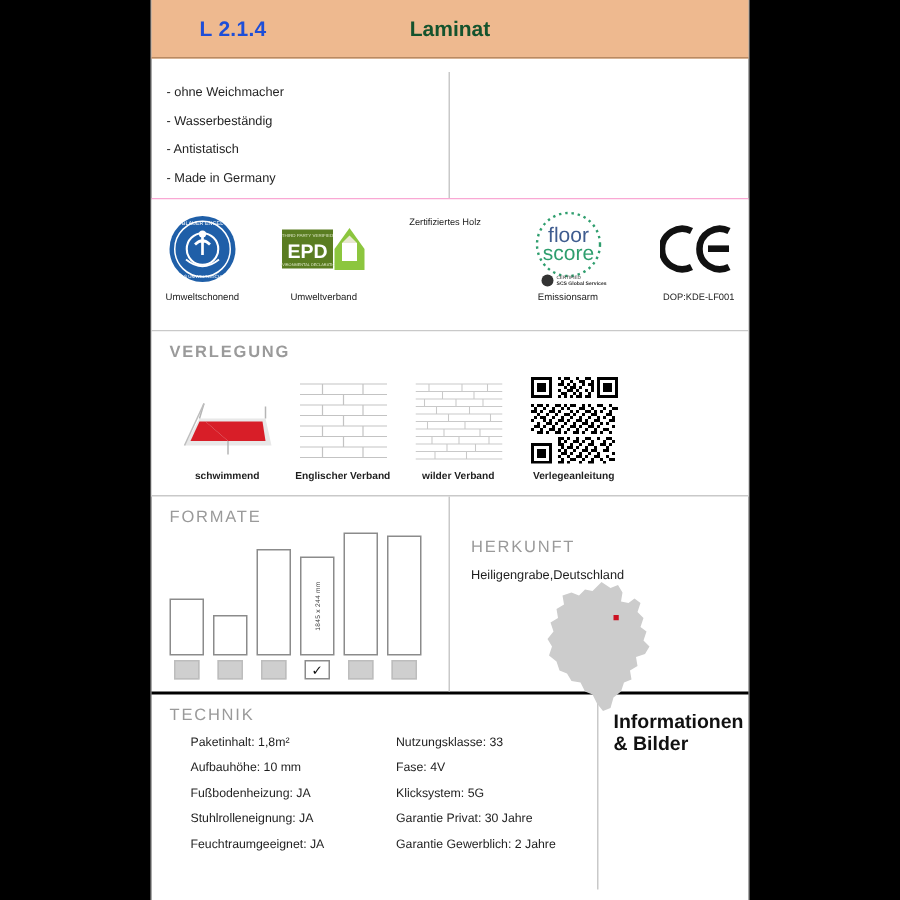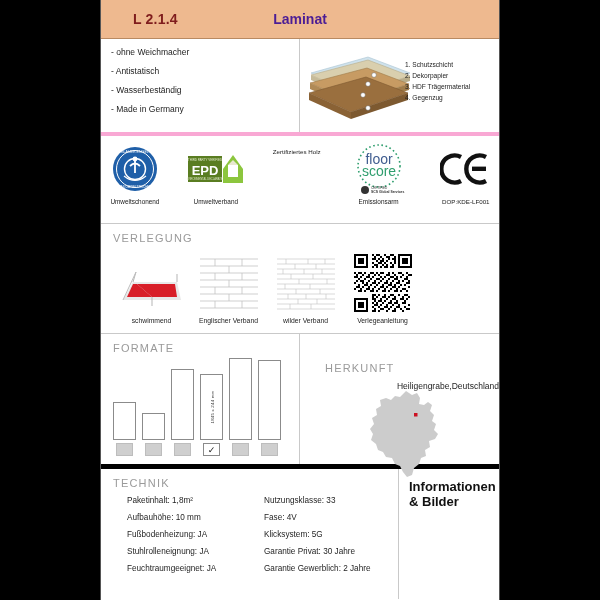--- a/index.html
+++ b/index.html
@@ -4,62 +4,62 @@
 <style>
   html,body{margin:0;padding:0;background:#000;}
   body{width:600px;height:600px;overflow:hidden;font-family:"Liberation Sans",sans-serif;}
   .stage{position:relative;width:600px;height:600px;background:#000;}
   .sheet{position:absolute;left:100px;top:0;width:400px;height:600px;background:#fff;
          border-left:1px solid #555;border-right:1px solid #555;box-sizing:border-box;}
 
   
   .hdr{position:relative;height:38px;background:#eeb98f;border-bottom:1px solid #b98a62;
        display:flex;align-items:center;}
-  .hdr .code{position:absolute;left:32px;font-size:14px;font-weight:bold;color:#7f1d1d;letter-spacing:.2px;}
-  .hdr .title{position:absolute;left:0;right:0;text-align:center;font-size:14px;font-weight:bold;color:#4c1d95;}
+  .hdr .code{position:absolute;left:32px;font-size:14px;font-weight:bold;color:#1d4ed8;letter-spacing:.2px;}
+  .hdr .title{position:absolute;left:0;right:0;text-align:center;font-size:14px;font-weight:bold;color:#14532d;}
 
   
   .card{position:relative;box-sizing:border-box;background:#fff;border-bottom:1px solid #c9c9c9;gap:24px;}
   .secttl{font-size:11px;color:#9a9a9a;letter-spacing:1.2px;}
 
   
-  .topblock{display:flex;height:93px;border-bottom:4px solid #f9a8d4;}
+  .topblock{display:flex;height:93px;border-bottom:1px solid #f9a8d4;align-items:flex-end;}
   .feats{width:199px;box-sizing:border-box;padding:8px 0 0 10px;border-right:1px solid #c9c9c9;}
   .feats li{list-style:none;font-size:8.5px;color:#232323;margin:0 0 9px 0;}
   .feats ul{margin:0;padding:0;}
   .layerbox{flex:1;position:relative;}
   .layerlabels{position:absolute;left:105px;top:21px;font-size:6.6px;color:#1d1d1d;line-height:1.65;}
 
   
   .certs{height:88px;display:flex;align-items:flex-start;padding-top:8px;box-sizing:border-box;}
   .cert{width:74px;text-align:center;position:relative;}
   .cert .cimg{height:50px;display:flex;align-items:center;justify-content:center;}
   .cert .clab{font-size:6.4px;color:#222;margin-top:4px;white-space:nowrap;}
   .cert.wide .clab{font-size:6.2px;}
 
   
-  .verl{height:110px;padding:8px 0 0 12px;box-sizing:border-box;}
+  .verl{height:110px;padding:8px 0 0 12px;box-sizing:border-box;font-weight:bold;}
   .vrow{display:flex;margin-top:6px;}
   .vitem{width:77px;text-align:center;}
   .vimg{height:62px;display:flex;align-items:flex-end;justify-content:center;}
   .vlab{font-size:6.8px;color:#1e1e1e;margin-top:5px;white-space:nowrap;}
 
   
-  .midrow{display:flex;height:130px;border-bottom:5px solid #000000;gap:11px;}
+  .midrow{display:flex;height:130px;border-bottom:2px solid #000000;}
   .formate{width:199px;box-sizing:border-box;border-right:1px solid #c9c9c9;padding:8px 0 0 12px;position:relative;}
   .bars{position:absolute;left:12px;bottom:8px;display:flex;align-items:flex-end;gap:6px;}
   .barcol{width:23px;display:flex;flex-direction:column;align-items:center;}
   .bar{width:23px;border:1px solid #8b8b8b;background:#fff;box-sizing:border-box;position:relative;}
   .bar .vlabel{position:absolute;left:50%;top:50%;transform:translate(-50%,-50%) rotate(-90deg);
                 font-size:4.4px;color:#3a3a3a;white-space:nowrap;letter-spacing:.2px;}
   .chk{width:17px;height:13px;margin-top:3px;background:#cfcfcf;border:1px solid #bdbdbd;box-sizing:border-box;
        display:flex;align-items:center;justify-content:center;font-size:9px;color:#111;}
   .chk.sel{background:#fff;border-color:#8b8b8b;}
   .herkunft{flex:1;position:relative;padding:8px 0 0 14px;box-sizing:border-box;margin-top:20px;}
-  .hplace{font-size:8.5px;color:#1d1d1d;margin-top:7px;text-align:right;}
+  .hplace{font-size:8.5px;color:#1d1d1d;margin-top:7px;}
   .mapwrap{position:absolute;left:50%;top:34px;transform:translateX(-50%);}
 
   
   .botrow{display:flex;height:130px;}
   .technik{width:298px;box-sizing:border-box;border-right:1px solid #c9c9c9;padding:8px 0 0 12px;}
   .tgrid{display:flex;margin-top:7px;}
   .tcol{width:137px;}
   .tcol div{font-size:8.2px;color:#1e1e1e;margin-bottom:8px;white-space:nowrap;padding-left:14px;}
   .infopanel{flex:1;padding:10px 0 0 10px;box-sizing:border-box;}
   .infopanel .ititle{font-size:13px;font-weight:bold;color:#111;}
@@ -72,22 +72,22 @@
 
   <div class="hdr">
     <div class="code">L 2.1.4</div>
     <div class="title">Laminat</div>
   </div>
 
   <div class="topblock">
     <div class="feats">
       <ul>
         <li>- ohne Weichmacher</li>
+        <li>- Wasserbeständig</li>
         <li>- Antistatisch</li>
-        <li>- Wasserbeständig</li>
         <li>- Made in Germany</li>
       </ul>
     </div>
     <div class="layerbox">
       <svg width="110" height="78" viewBox="0 0 110 78" style="position:absolute;left:6px;top:12px;">
         <polygon points="5,22 62,6 104,22 47,40" fill="#cfe2ec" stroke="#a8c3d2" stroke-width="0.6"></polygon>
         <polygon points="5,24 62,9 104,25 47,43" fill="#d9cfae" stroke="#b9ad8a" stroke-width="0.6"></polygon>
         <polygon points="104,25 104,30 47,48 47,43" fill="#b9ad8a"></polygon>
         <polygon points="5,24 5,29 47,48 47,43" fill="#c6bb99"></polygon>
         <polygon points="4,32 61,17 103,33 46,51" fill="#c79b63" stroke="#a07c4a" stroke-width="0.6"></polygon>

